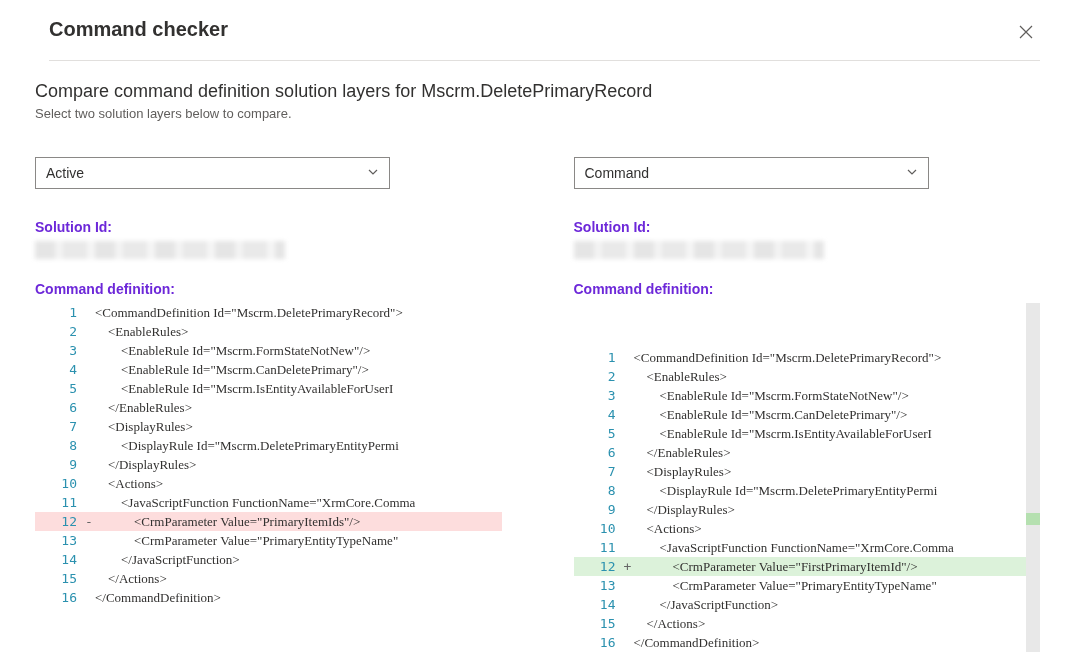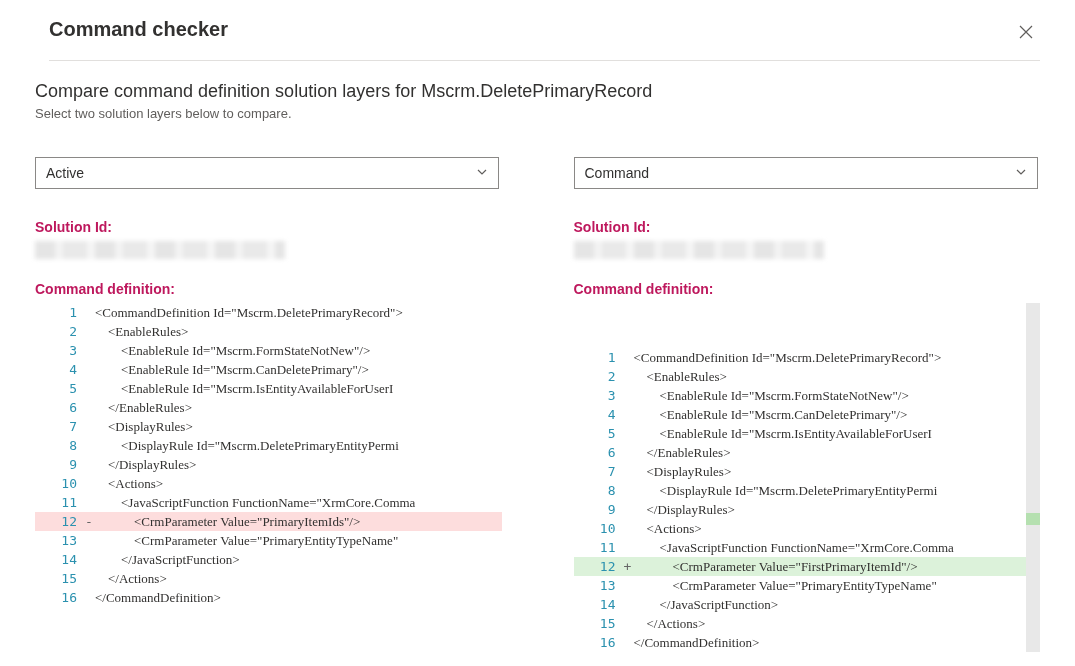--- a/index.html
+++ b/index.html
@@ -56,27 +56,27 @@
     .col { flex: 1; min-width: 0; }
     .dropdown {
       border: 1px solid #8a8886;
       height: 32px;
       display: flex;
       align-items: center;
       justify-content: space-between;
       padding: 0 10px;
       cursor: pointer;
       margin-bottom: 30px;
-      width: 464px;
+      width: 355px;
     }
     .chevron { color: #605e5c; font-size: 12px; }
     .field-label {
       font-size: 14px;
       font-weight: 600;
-      color: #be185d;
+      color: #6d28d9;
       margin-bottom: 6px;
     }
     .blurred {
       height: 18px;
       margin-bottom: 22px;
       background: repeating-linear-gradient(90deg,#e5e5e5 0,#e5e5e5 20px,#f3f3f3 20px,#f3f3f3 28px,#e9e9e9 28px,#e9e9e9 52px,#f5f5f5 52px,#f5f5f5 60px);
       filter: blur(2px);
       width: 250px;
     }
     .code-pane {

